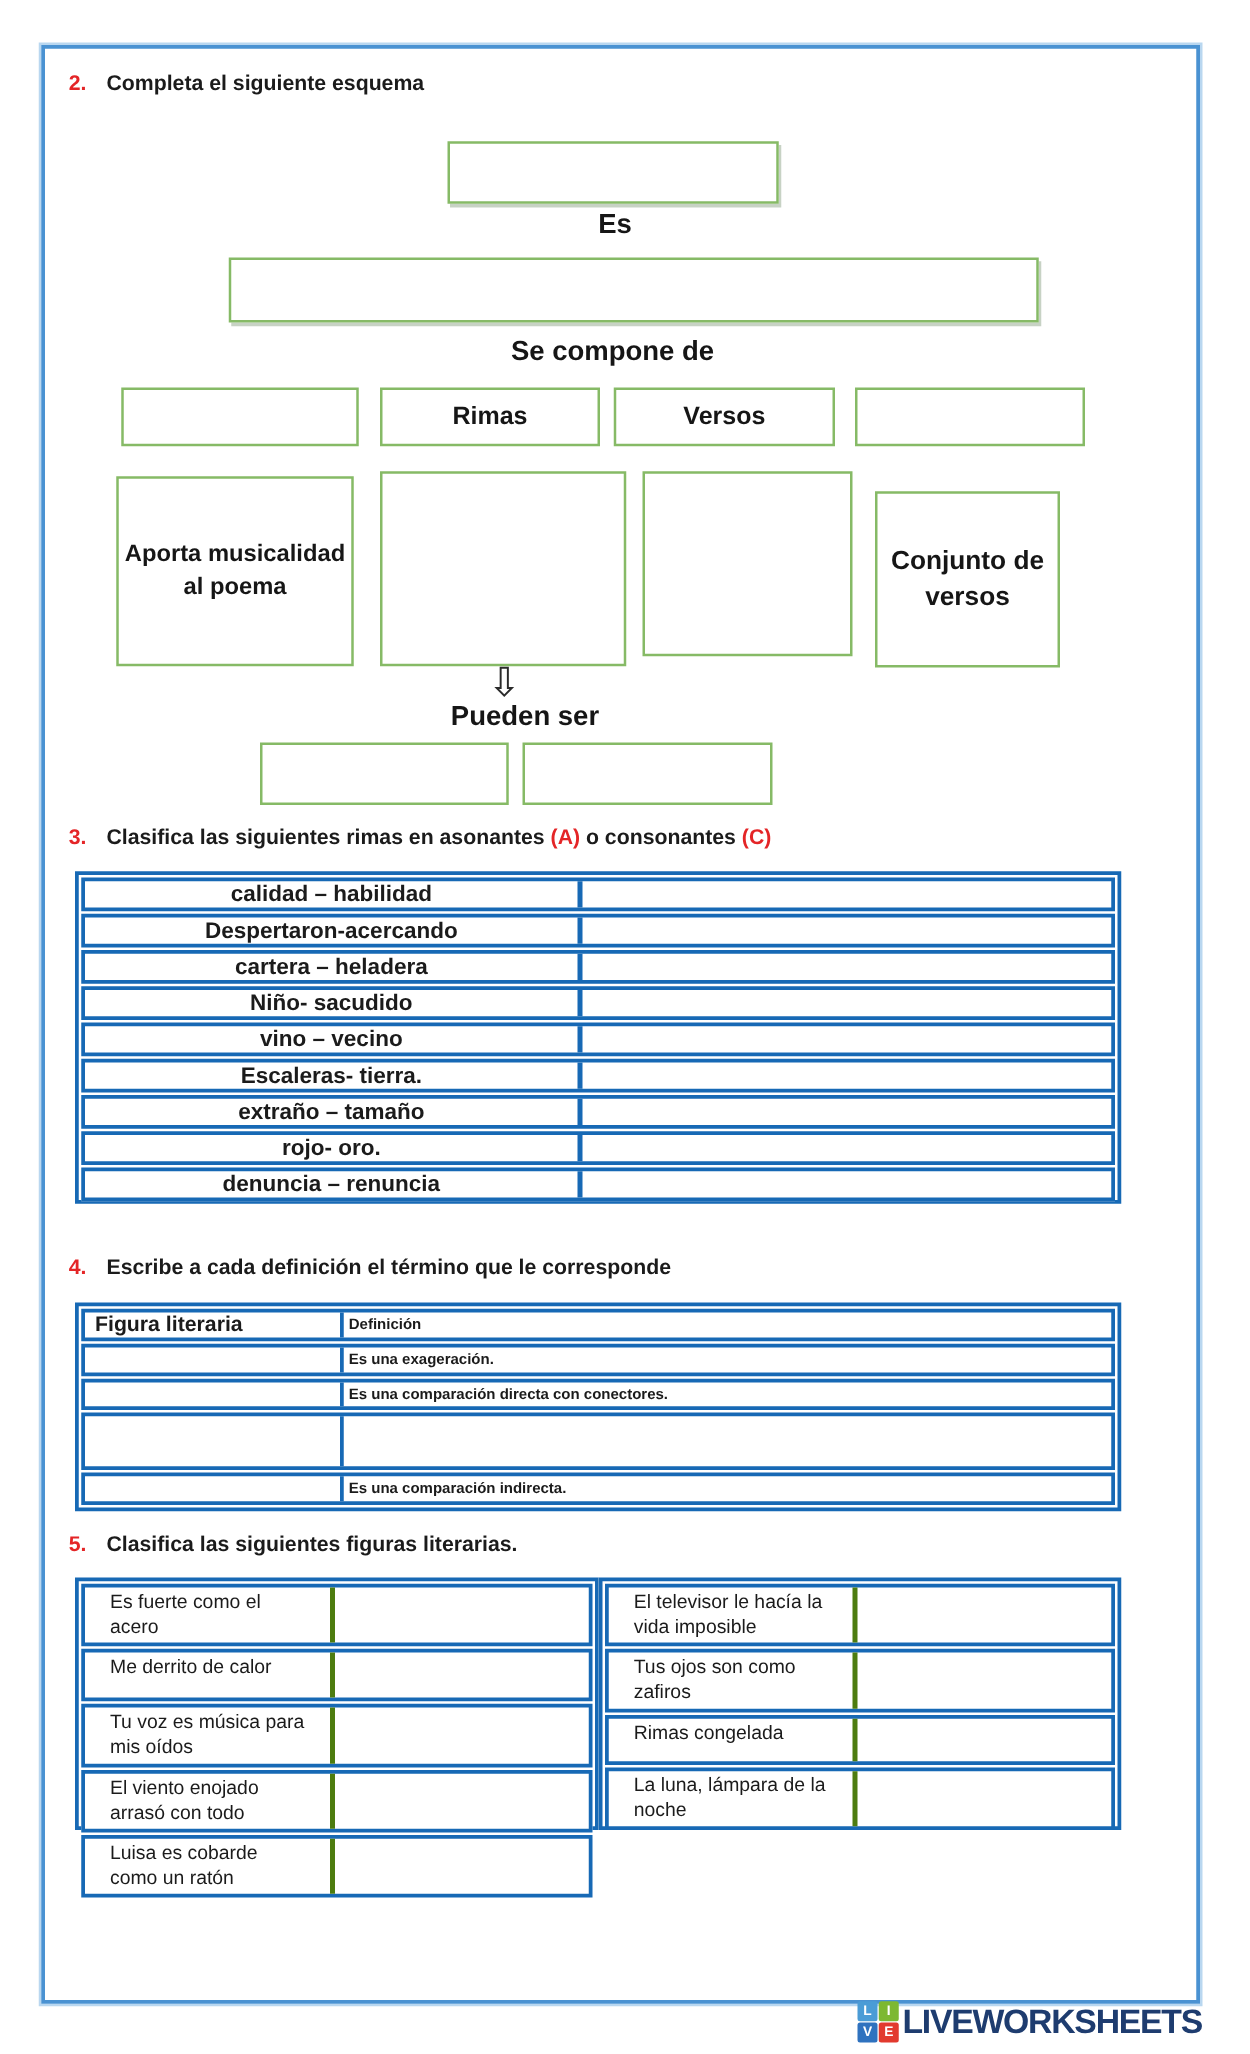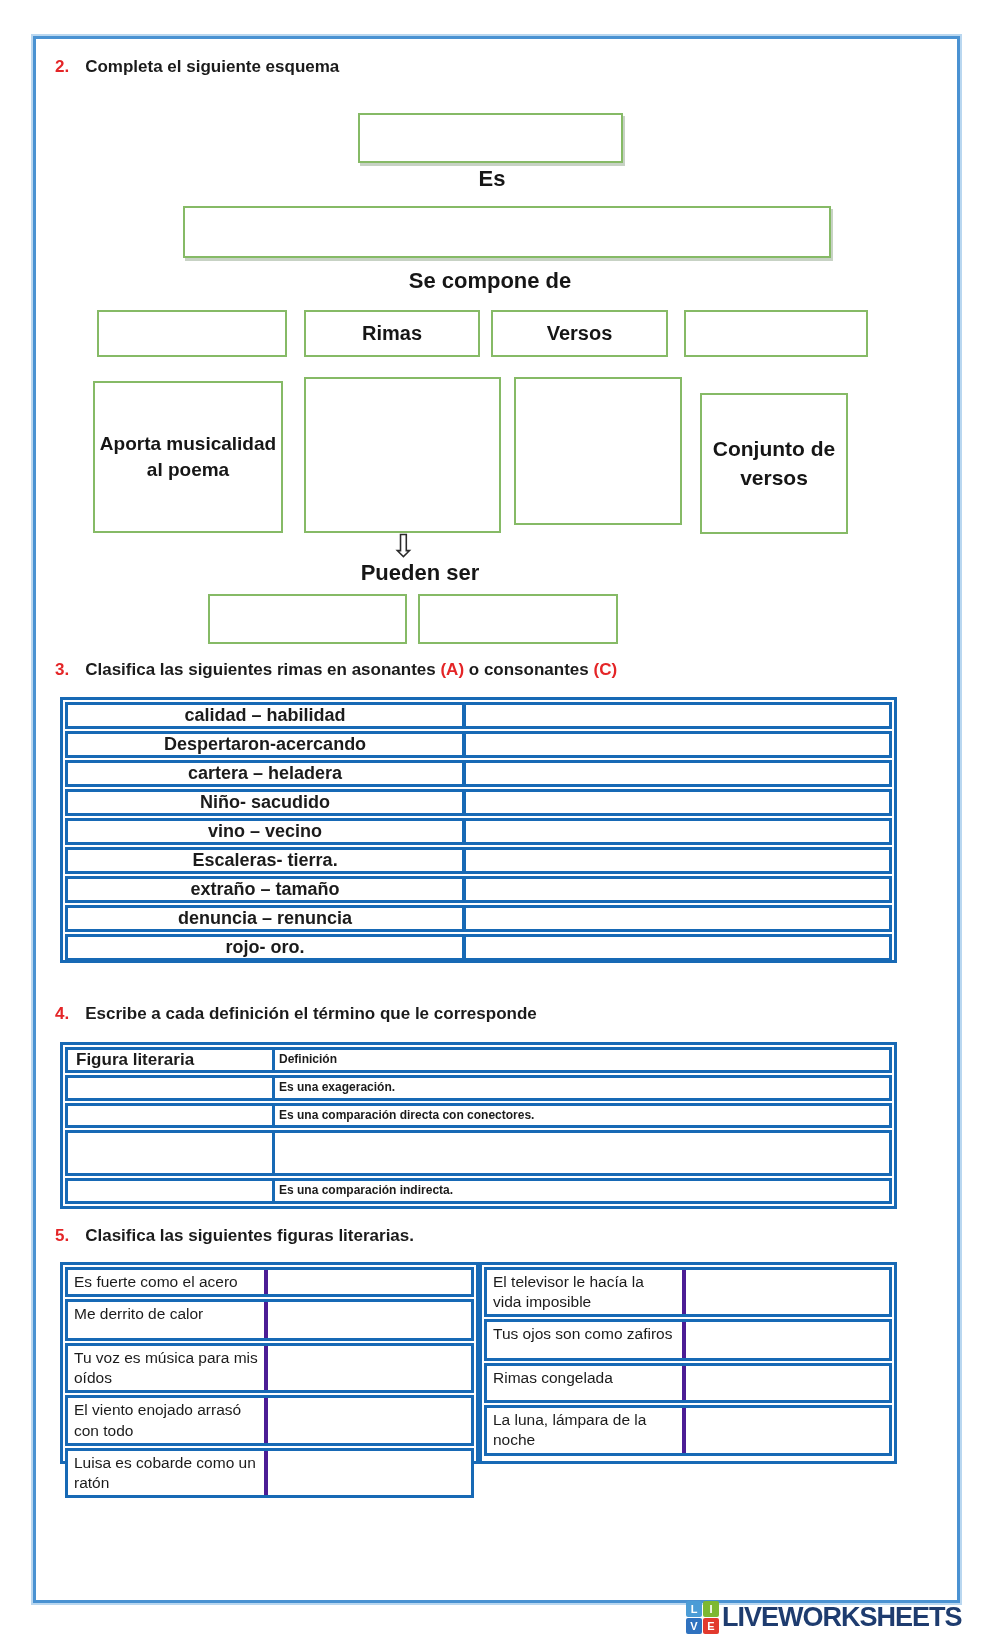--- a/index.html
+++ b/index.html
@@ -34,22 +34,22 @@
   .t3 .cell.left{width:48.5%;border-right:4px solid #1769b5;align-items:center;justify-content:center;
       font-weight:bold;font-size:18px;}
   .t3 .cell.ans{flex:1;}
   
   .t4 .cell.left{width:207px;border-right:3px solid #1769b5;align-items:center;padding-left:8px;
       font-weight:bold;font-size:17px;}
   .t4 .cell.def{flex:1;align-items:center;padding:2px 26px 2px 4px;font-weight:bold;font-size:12px;line-height:1.3;}
   .t4 .r1{flex:0 0 24px;} .t4 .r2{flex:0 0 24px;} .t4 .r3{flex:0 0 24px;}
   .t4 .r4{flex:0 0 46px;} .t4 .r5{flex:0 0 24px;}
   
-  .t5 .cell.left{width:49.6%;border-right:4px solid #4c1d95;align-items:flex-start;
-      padding:2px 6px;font-size:15.5px;line-height:1.3;}
+  .t5 .cell.left{width:49.6%;border-right:4px solid #4d7c0f;align-items:flex-start;
+      padding:2px 20px;font-size:15.5px;line-height:1.3;}
   .t5 .cell.ans{flex:1;}
   .t5 .r1{flex:0 0 26px;} .t5 .r2{flex:0 0 42px;} .t5 .r3{flex:0 0 42px;}
   .t5 .r4{flex:0 0 40px;} .t5 .r5{flex:0 0 44px;}
   
   .logo{position:absolute;left:686px;top:1601px;display:flex;align-items:center;}
   .logo-grid{display:grid;grid-template-columns:16px 16px;grid-template-rows:16px 16px;gap:1px;margin-right:3px;}
   .logo-sq{border-radius:2px;color:#fff;font-size:11px;font-weight:bold;display:flex;
       align-items:center;justify-content:center;line-height:1;}
   .sq-l{background:#4b9cd6;} .sq-i{background:#7db832;} .sq-v{background:#2f72bf;} .sq-e{background:#e23a2e;}
   .logo-text{font-weight:bold;font-size:27px;letter-spacing:-1px;color:#1e3c6f;white-space:nowrap;}
@@ -118,25 +118,25 @@
   </div>
   <div class="brow">
     <div class="cell left">Escaleras- tierra.</div>
     <div class="cell ans"></div>
   </div>
   <div class="brow">
     <div class="cell left">extraño – tamaño</div>
     <div class="cell ans"></div>
   </div>
   <div class="brow">
+    <div class="cell left">rojo- oro.</div>
+    <div class="cell ans"></div>
+  </div>
+  <div class="brow">
     <div class="cell left">denuncia – renuncia</div>
-    <div class="cell ans"></div>
-  </div>
-  <div class="brow">
-    <div class="cell left">rojo- oro.</div>
     <div class="cell ans"></div>
   </div>
 </div>
 
 <div class="h" style="left:55px;top:1004px;">
   <span class="num">4.</span><span>Escribe a cada definición el término que le corresponde</span>
 </div>
 
 <div class="btable t4" style="left:60px;top:1042px;width:837px;">
   <div class="brow r1">

